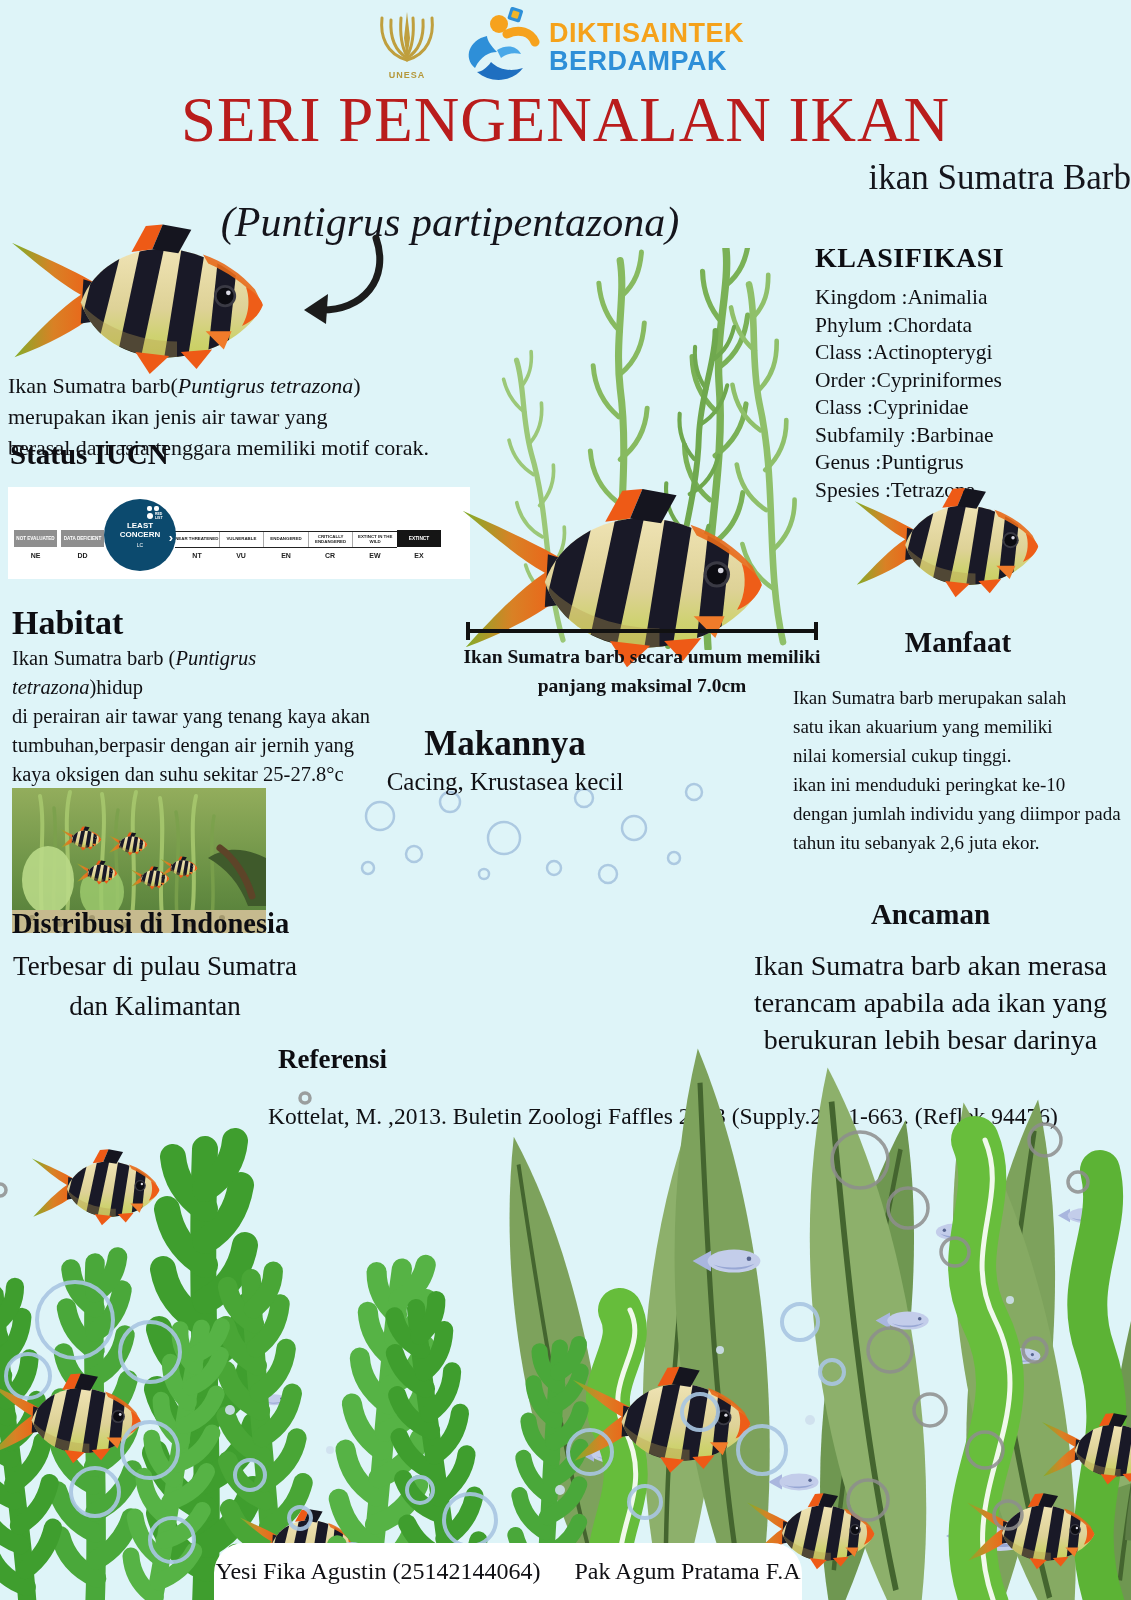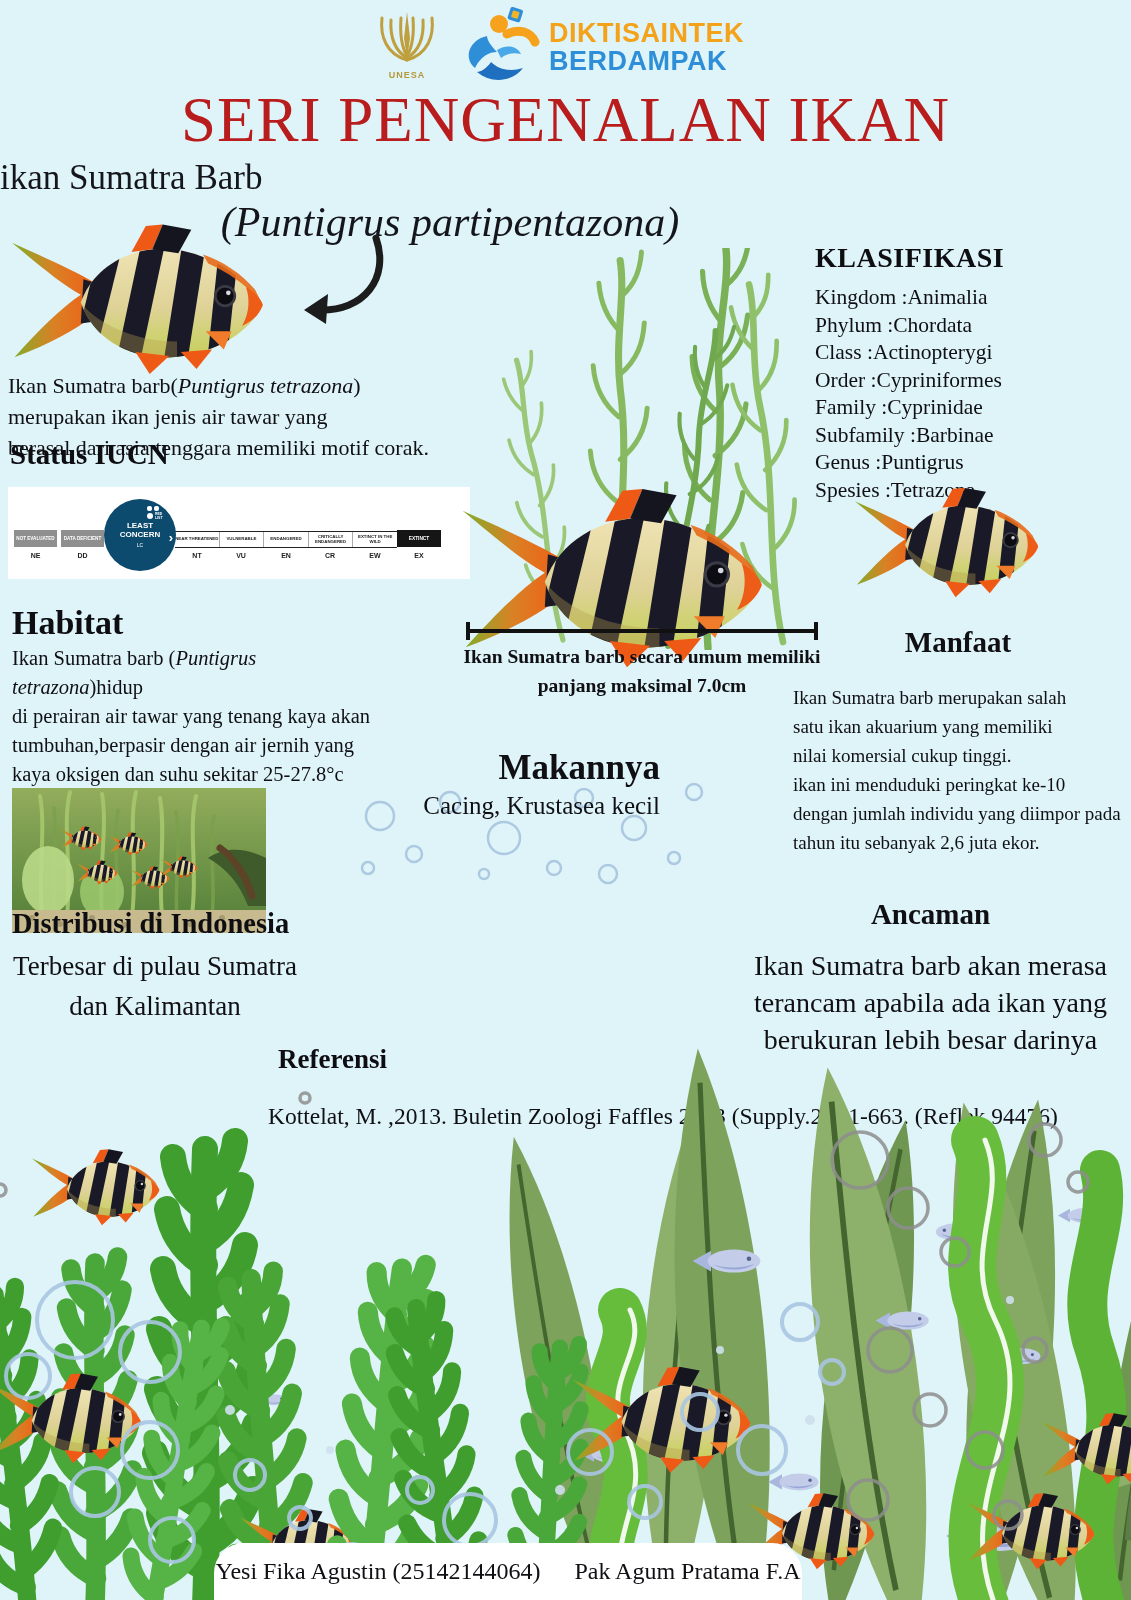--- a/index.html
+++ b/index.html
@@ -8,21 +8,21 @@
   .abs{position:absolute;}
   
   .logo-row{position:absolute;left:0;top:0;width:1131px;height:90px;}
   .unesa-wrap{position:absolute;left:372px;top:8px;width:70px;text-align:center;}
   .unesa-label{font-family:"Liberation Sans",sans-serif;font-size:9px;font-weight:700;color:#b5983c;letter-spacing:1px;margin-top:-4px;}
   .dikti-wrap{position:absolute;left:447px;top:6px;display:flex;align-items:center;}
   .dikti-text{margin-left:6px;font-family:"Liberation Sans",sans-serif;font-weight:700;line-height:1.02;}
   .dikti-l1{font-size:27px;color:#f5a21b;letter-spacing:.5px;}
   .dikti-l2{font-size:27px;color:#2e8fd8;letter-spacing:.5px;}
   .page-title{position:absolute;left:0;top:84px;width:1131px;text-align:center;font-size:63px;color:#b91c1c;letter-spacing:1px;}
-  .page-subtitle{position:absolute;left:0;top:158px;width:1131px;text-align:left;font-size:35px;color:#15151c;}
+  .page-subtitle{position:absolute;left:0;top:158px;width:1131px;text-align:right;font-size:35px;color:#15151c;}
   .sci-name{position:absolute;left:0;top:198px;width:900px;text-align:center;font-size:42px;font-style:italic;color:#15151c;}
   
   .intro{position:absolute;left:8px;top:348px;width:470px;font-size:22px;line-height:31px;}
   .h-serif{font-weight:700;color:#0d0d12;}
   .h-status{position:absolute;left:10px;top:438px;font-size:29px;}
   .iucn-card{position:absolute;left:8px;top:487px;width:462px;height:92px;background:#ffffff;}
   .seg{position:absolute;display:flex;align-items:center;justify-content:center;text-align:center;
        font-family:"Liberation Sans",sans-serif;}
   .seg.gray{background:#8f8f8f;color:#fff;font-size:4.6px;font-weight:700;height:17px;top:43px;width:43px;line-height:1.15;}
   .whitebar{position:absolute;left:167px;top:44px;width:222px;height:15px;border-top:1.6px solid #222;border-bottom:1.6px solid #222;display:flex;}
@@ -44,21 +44,21 @@
   .h-habitat{position:absolute;left:12px;top:604px;font-size:34px;}
   .habitat-text{position:absolute;left:12px;top:644px;width:380px;font-size:20.5px;line-height:29px;}
   .aquarium{position:absolute;left:12px;top:788px;width:254px;height:145px;overflow:hidden;}
   .h-dist{position:absolute;left:12px;top:908px;font-size:28.5px;}
   .dist-lines{position:absolute;left:0px;top:946px;width:310px;text-align:center;font-size:27px;line-height:40px;}
   
   .measure{position:absolute;left:466px;top:629px;width:352px;height:4px;background:#111;}
   .measure::before,.measure::after{content:"";position:absolute;top:-7px;width:4px;height:18px;background:#111;}
   .measure::before{left:0;} .measure::after{right:0;}
   .size-note{position:absolute;left:452px;top:642px;width:380px;text-align:center;font-size:19.5px;font-weight:700;line-height:29px;}
-  .makan{position:absolute;left:350px;top:748px;width:310px;text-align:right;}
+  .makan{position:absolute;left:350px;top:724px;width:310px;text-align:center;}
   .makan-h{font-size:35px;font-weight:700;}
   .makan-l{font-size:25px;line-height:36px;}
   
   .h-klas{position:absolute;left:815px;top:242px;font-size:28px;letter-spacing:.5px;}
   .klas-list{position:absolute;left:815px;top:284px;font-size:21.5px;line-height:27.5px;}
   .manfaat{position:absolute;left:793px;top:626px;width:330px;}
   .manfaat-h{text-align:center;font-size:29px;font-weight:700;}
   .manfaat-lines{margin-top:24px;font-size:19px;line-height:29px;}
   .ancaman{position:absolute;left:738px;top:898px;width:385px;text-align:center;}
   .ancaman-h{font-size:29px;font-weight:700;}
@@ -339,21 +339,21 @@
     <div class="makan-h">Makannya</div>
     <div class="makan-l">Cacing, Krustasea kecil</div>
   </div>
 
   <div class="h-klas h-serif">KLASIFIKASI</div>
   <div class="klas-list">
     <div>Kingdom :Animalia</div>
     <div>Phylum :Chordata</div>
     <div>Class :Actinopterygi</div>
     <div>Order :Cypriniformes</div>
-    <div>Family :Cyprinidae</div>
+    <div>Class :Cyprinidae</div>
     <div>Subfamily :Barbinae</div>
     <div>Genus :Puntigrus</div>
     <div>Spesies :Tetrazona</div>
   </div>
   <svg class="abs" style="left:852px;top:486px" width="192" height="116" viewBox="0 0 192 116">
     <use href="#barb" transform="scale(0.95)"></use>
   </svg>
 
   <div class="manfaat">
     <div class="manfaat-h">Manfaat</div>

